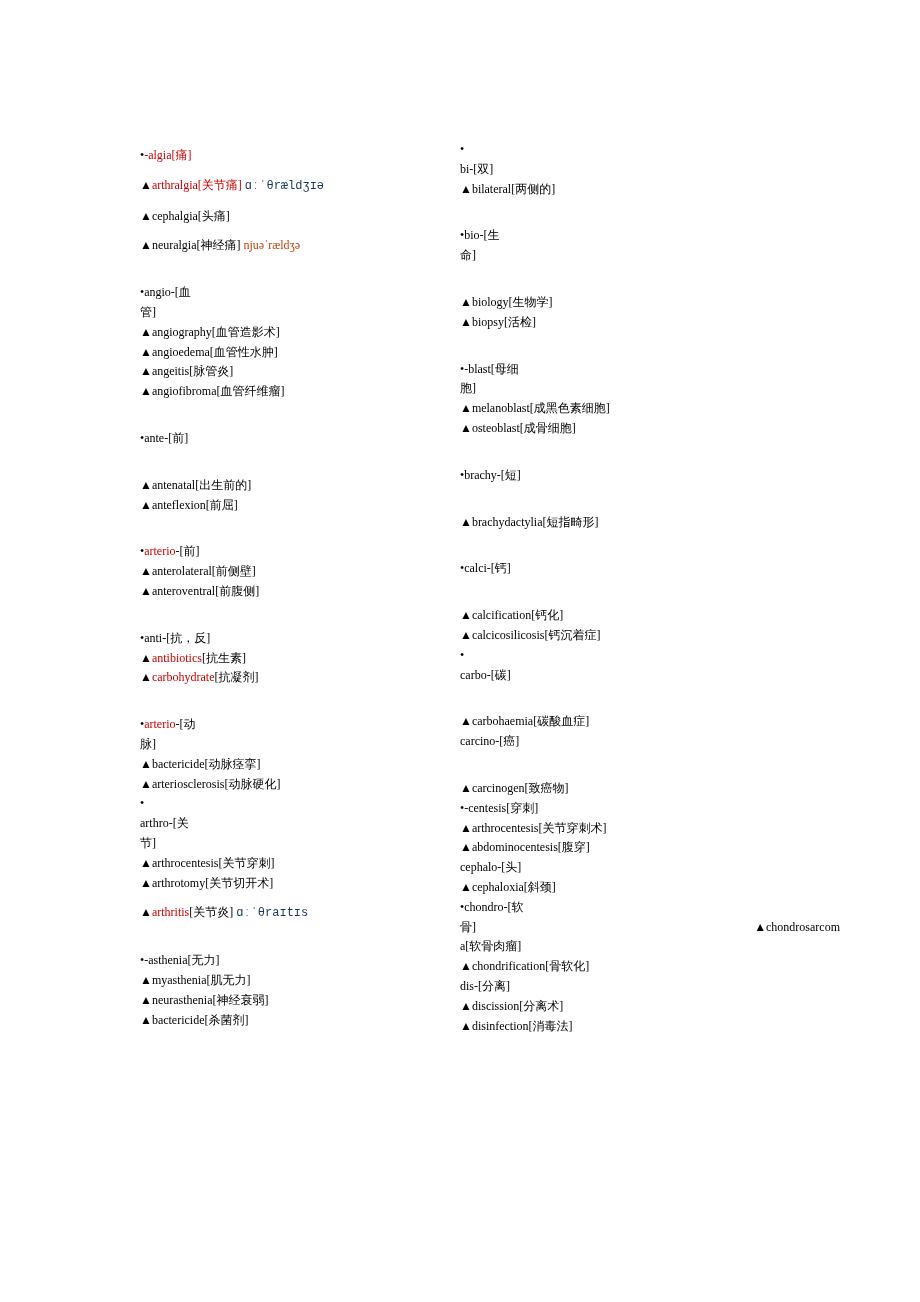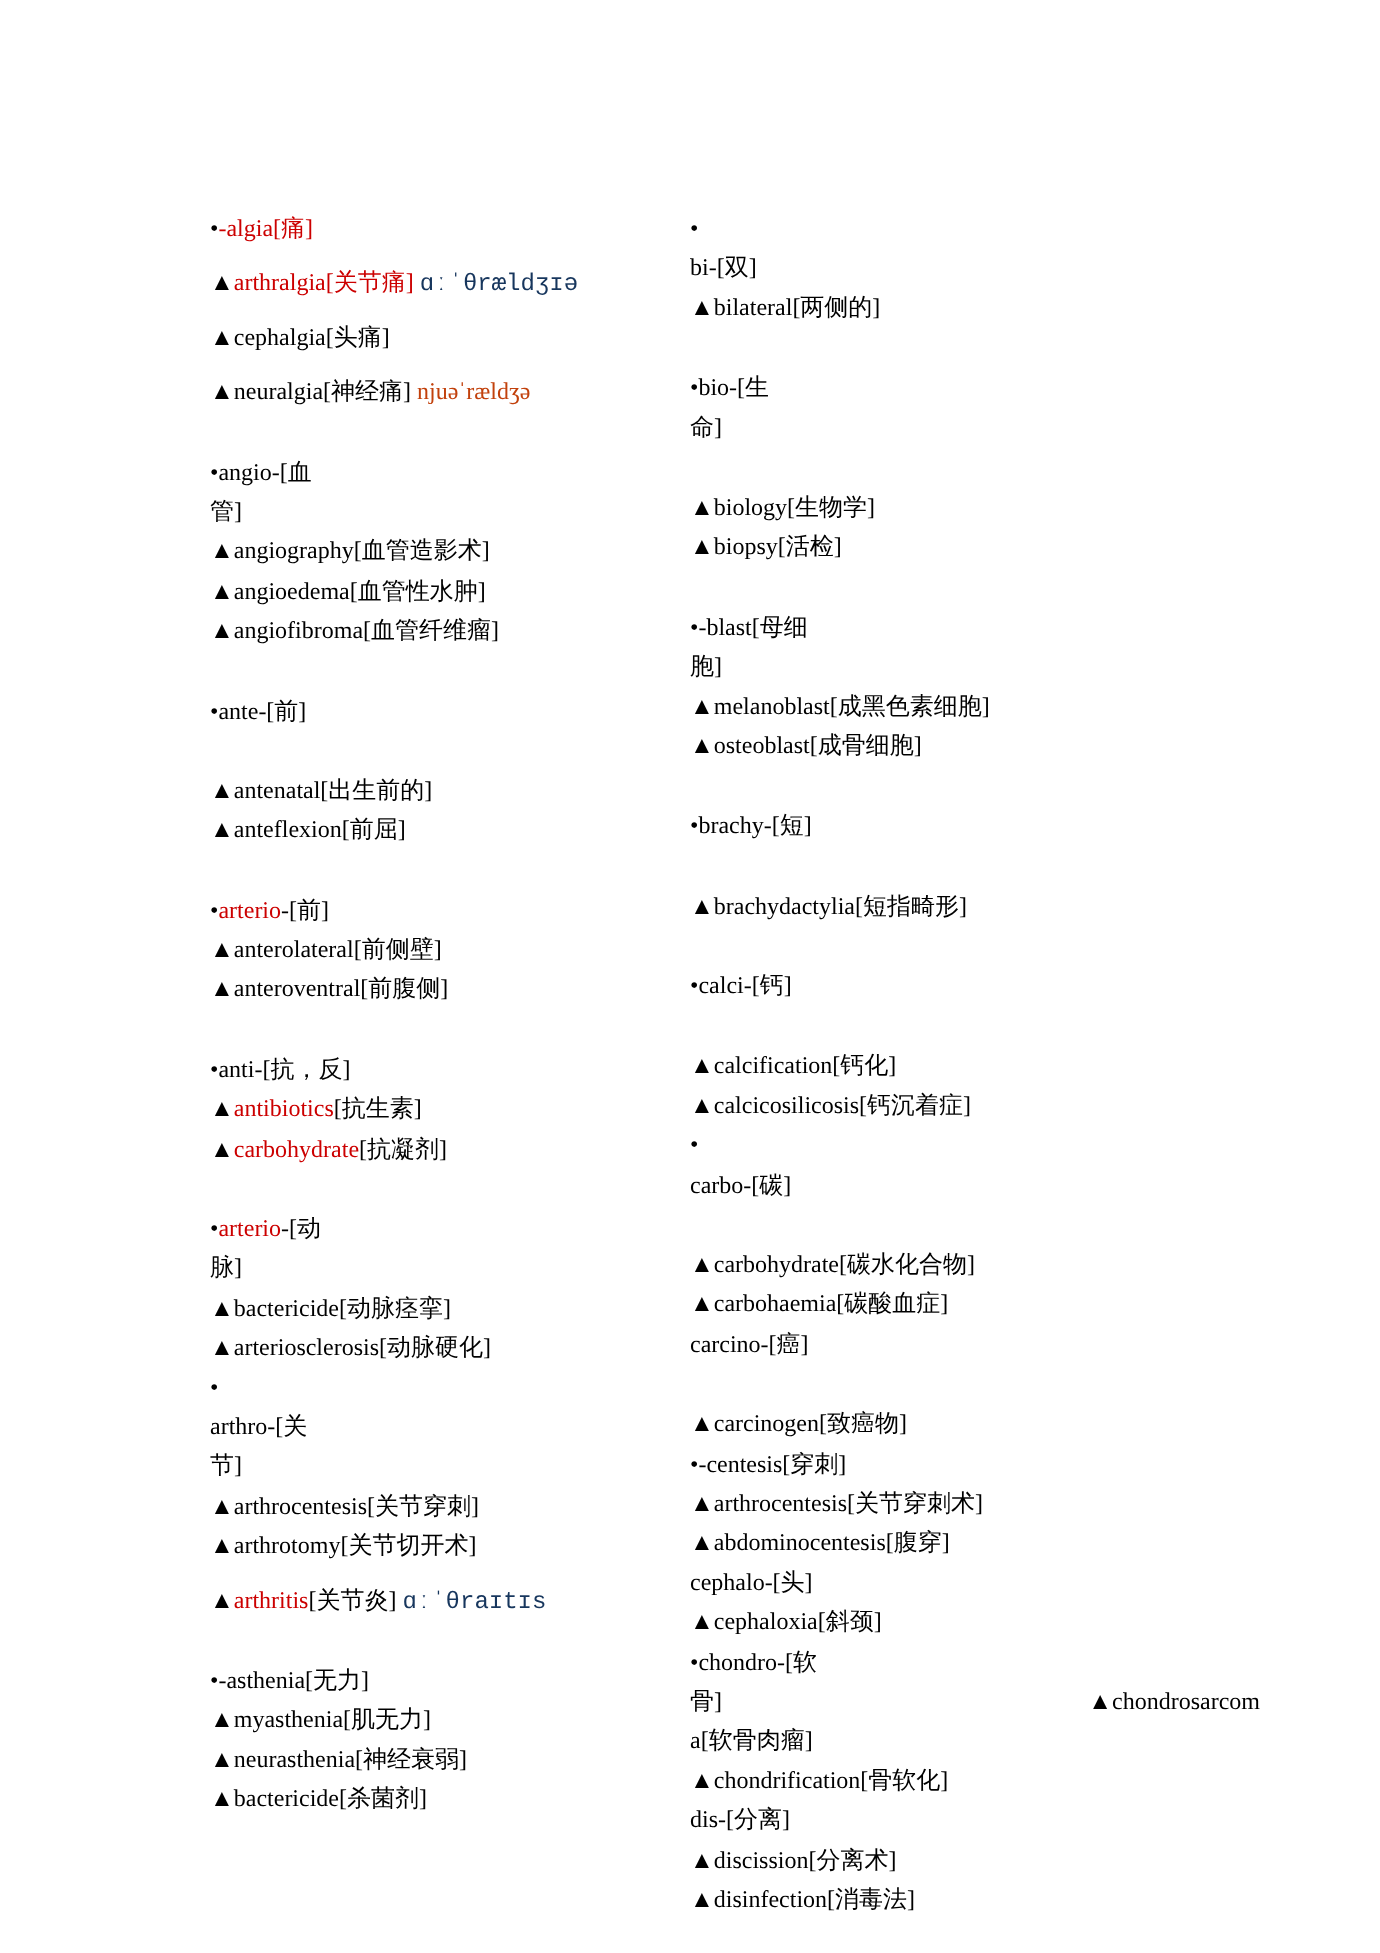--- a/index.html
+++ b/index.html
@@ -6,22 +6,23 @@
     margin: 0;
     padding: 0;
     background: #fff;
     font-family: "SimSun", "宋体", serif;
     width: 920px;
     height: 1302px;
   }
   .page {
     display: flex;
     padding: 140px 24px 0 140px; 
-    font-size: 16px;
+    font-size: 12px;
     line-height: 1.65;
+    align-items: center;
   }
   .col {
     width: 320px;
   }
   .col + .col {
     margin-left: 0;
   }
   .col2 {
     width: 380px;
     margin-left: 12px;
@@ -47,20 +48,21 @@
       <div class="entry-line"><span>▲</span><span class="red">arthralgia[关节痛] </span><span class="blue">ɑːˈθrældʒɪə</span></div>
       <div style="height: 10px;"></div>
       <div class="entry-line">▲cephalgia[头痛]</div>
       <div style="height: 10px;"></div>
       <div class="entry-line"><span>▲neuralgia[神经痛] </span><span class="purple">njuəˈrældʒə</span></div>
       <div class="spacer"></div>
       <div class="entry-line">•angio-[血</div>
       <div class="entry-line">管]</div>
       <div class="entry-line">▲angiography[血管造影术]</div>
       <div class="entry-line">▲angioedema[血管性水肿]</div>
+      <div class="entry-line">▲angeitis[脉管炎]</div>
       <div class="entry-line">▲angiofibroma[血管纤维瘤]</div>
       <div class="spacer"></div>
       <div class="entry-line">•ante-[前]</div>
       <div class="spacer"></div>
       <div class="entry-line">▲antenatal[出生前的]</div>
       <div class="entry-line">▲anteflexion[前屈]</div>
       <div class="spacer"></div>
       <div class="entry-line"><span>•</span><span class="red">arterio</span><span>-[前]</span></div>
       <div class="entry-line">▲anterolateral[前侧壁]</div>
       <div class="entry-line">▲anteroventral[前腹侧]</div>
@@ -106,21 +108,20 @@
       <div class="spacer"></div>
       <div class="entry-line">▲brachydactylia[短指畸形]</div>
       <div class="spacer"></div>
       <div class="entry-line">•calci-[钙]</div>
       <div class="spacer"></div>
       <div class="entry-line">▲calcification[钙化]</div>
       <div class="entry-line">▲calcicosilicosis[钙沉着症]</div>
       <div class="entry-line">•</div>
       <div class="entry-line">carbo-[碳]</div>
       <div class="spacer"></div>
-      <div class="entry-line">▲carbohydrate[碳水化合物]</div>
       <div class="entry-line">▲carbohaemia[碳酸血症]</div>
       <div class="entry-line">carcino-[癌]</div>
       <div class="spacer"></div>
       <div class="entry-line">▲carcinogen[致癌物]</div>
       <div class="entry-line">•-centesis[穿刺]</div>
       <div class="entry-line">▲arthrocentesis[关节穿刺术]</div>
       <div class="entry-line">▲abdominocentesis[腹穿]</div>
       <div class="entry-line">cephalo-[头]</div>
       <div class="entry-line">▲cephaloxia[斜颈]</div>
       <div class="entry-line">•chondro-[软</div>

